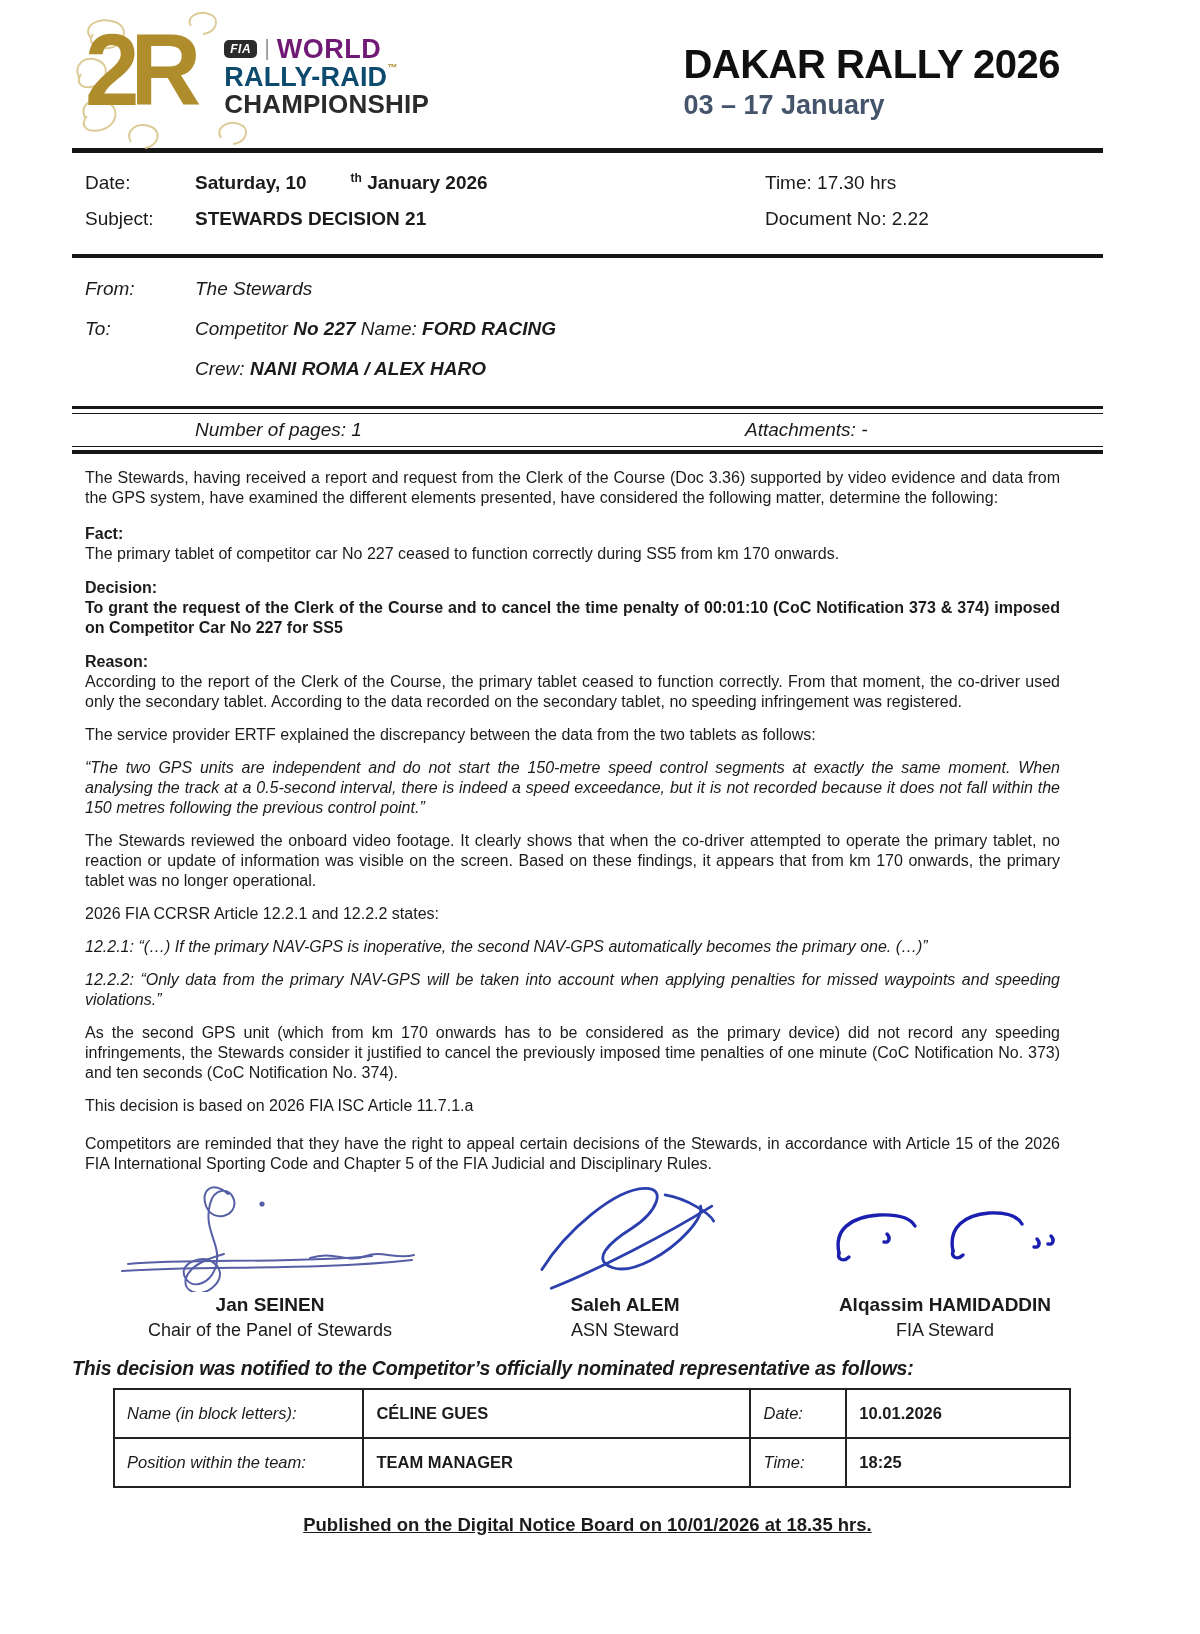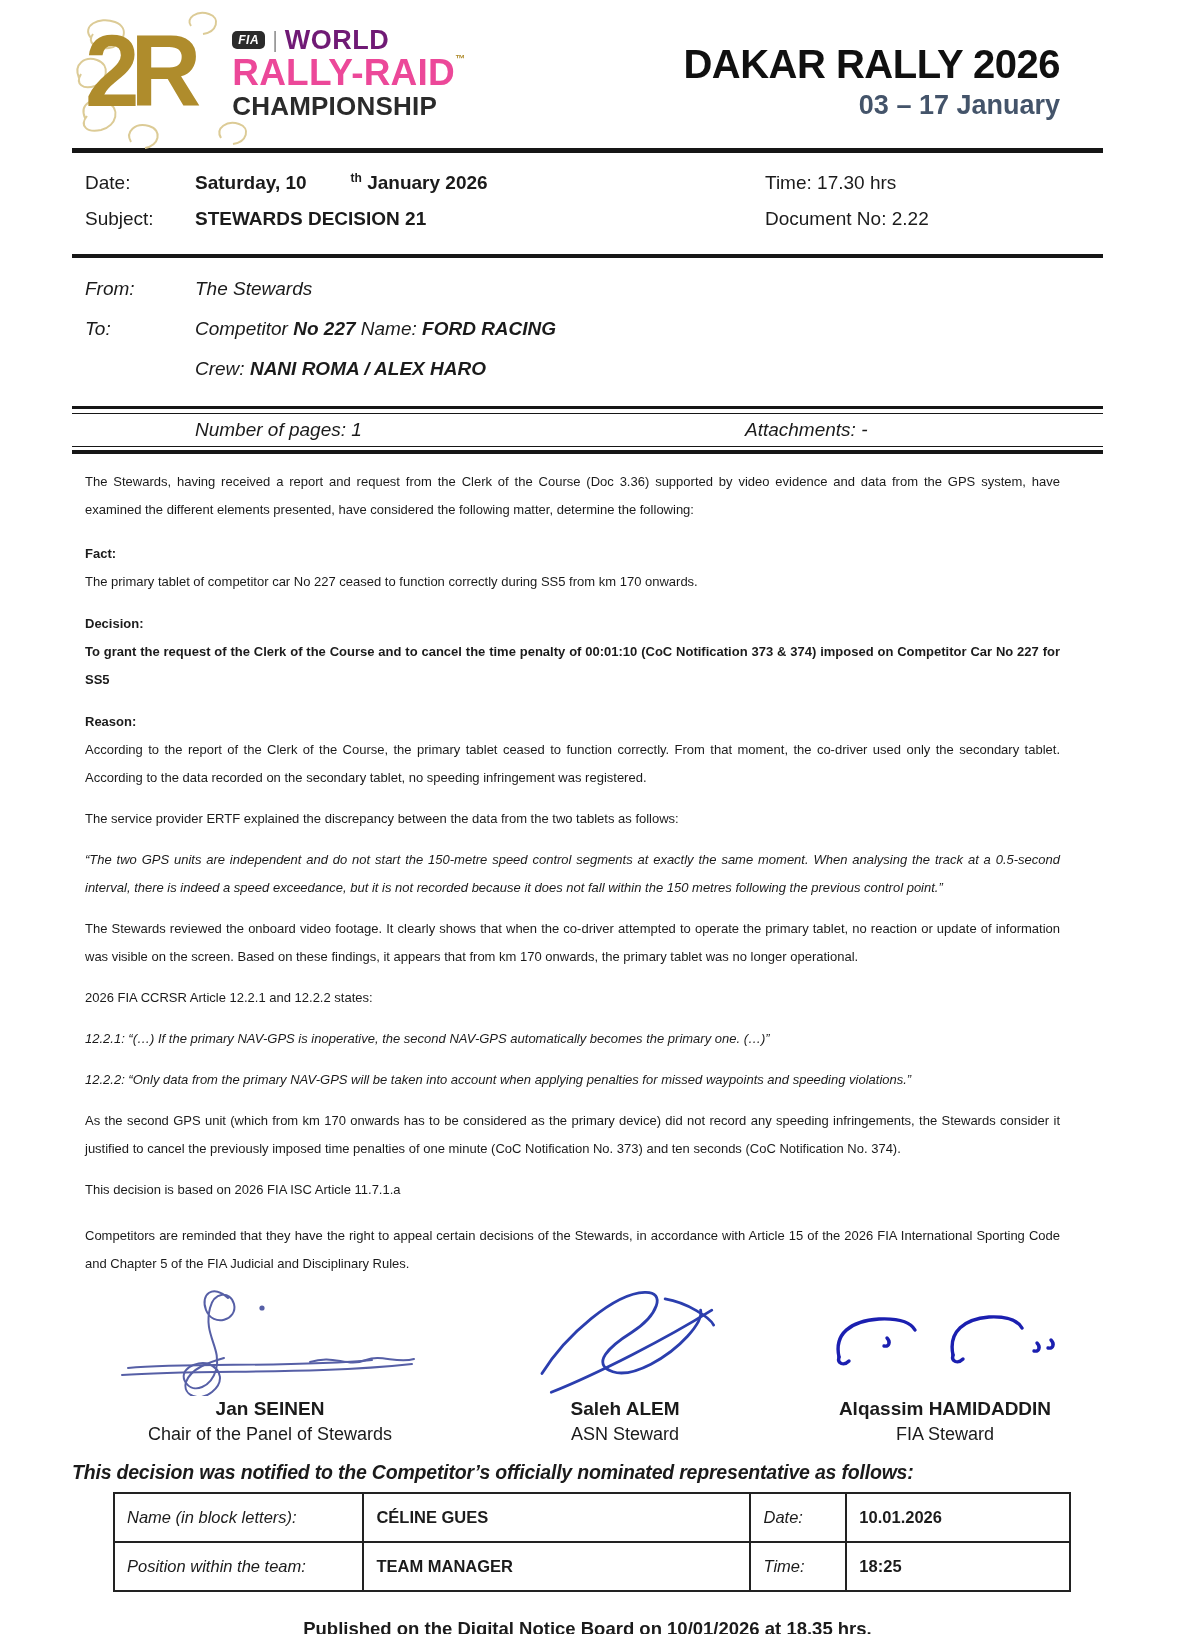--- a/index.html
+++ b/index.html
@@ -9,35 +9,35 @@
     font-family:"Liberation Sans", sans-serif;
     color:#1b1b1b;
     -webkit-font-smoothing:antialiased;
   }
   .page { position:relative; width:1200px; height:1634px; background:#fff; }
   .container { margin-left:72px; width:1031px; }
 
   
   .header { display:flex; justify-content:space-between; align-items:flex-start;
             padding:20px 43px 10px 13px; height:148px; }
-  .logo { position:relative; display:flex; align-items:center; gap:24px; }
+  .logo { position:relative; display:flex; align-items:flex-end; gap:16px; }
   .logo-squiggles { position:absolute; left:-14px; top:-12px; z-index:0; }
   .logo-mark { position:relative; z-index:1; font-size:98px; font-weight:800;
                letter-spacing:-9px; color:#AF8C2C; line-height:1;
                font-family:"Liberation Sans", sans-serif; transform:scaleY(1.05); }
   .logo-text { position:relative; z-index:1; line-height:1.04; padding-top:6px;margin-left:16px; }
   .logo-row1 { display:flex; align-items:center; gap:7px; }
   .fia-badge { background:#2b2b2b; color:#fff; font-weight:800; font-style:italic;
                font-size:12px; padding:3px 6px; border-radius:5px; letter-spacing:.5px; }
   .logo-sep { color:#9a9a9a; font-weight:400; font-size:22px; }
   .logo-world { font-size:27px; font-weight:800; color:#701a75; letter-spacing:.5px; }
-  .logo-rally { font-size:37px; font-weight:800; color:#ec4899; letter-spacing:.2px; }
+  .logo-rally { font-size:27px; font-weight:800; color:#0c4a6e; letter-spacing:.2px; }
   .logo-tm { font-size:10px; vertical-align:top; color:#AF8C2C; font-weight:700; }
   .logo-champ { font-size:26px; font-weight:800; color:#2b2b2b; letter-spacing:.2px; }
-  .event { text-align:right; padding-top:22px; }
+  .event { text-align:left; padding-top:22px; }
   .event-title { font-size:40px; font-weight:800; color:#101010; letter-spacing:-.5px; }
   .event-dates { font-size:27px; font-weight:700; color:#44546A; margin-top:3px; }
 
   
   .rule-thick { height:5px; background:#161616; }
   .rule-med { height:4px; background:#161616; }
   .rule-pair-top { border-top:3px solid #161616; border-bottom:1.5px solid #161616; height:8px; }
   .rule-pair-bottom { border-top:1.5px solid #161616; border-bottom:4px solid #161616; height:8px; }
 
   
@@ -50,21 +50,21 @@
 
   
   .routing { padding:12px 43px 8px 13px; font-size:19px; font-style:italic; }
   .routing-row { display:flex; margin:8px 0 18px 0; }
   .routing-label { width:110px; flex-shrink:0; }
   .bi { font-weight:700; }
   .pages-row { display:flex; padding:5px 43px 5px 123px; font-size:19px; font-style:italic; }
   .pages-cell { width:550px; }
 
   
-  .doc-body { padding:14px 43px 0 13px; font-size:13px; line-height:28px; }
+  .doc-body { padding:14px 43px 0 13px; font-size:16px; line-height:20px; }
   .intro { text-align:justify; margin:0 0 16px 0; }
   .block { display:flex; margin:0 0 14px 0;flex-direction:column; }
   .block-label { width:110px; flex-shrink:0; font-weight:700; }
   .block-content { flex:1; text-align:justify; }
   .block-content p { margin:0 0 13px 0; }
   .block-content p:last-child { margin-bottom:0; }
   .italic { font-style:italic; }
   .decision-text { font-weight:700; }
   .appeal { text-align:justify; margin:18px 0 0 0; }
 

